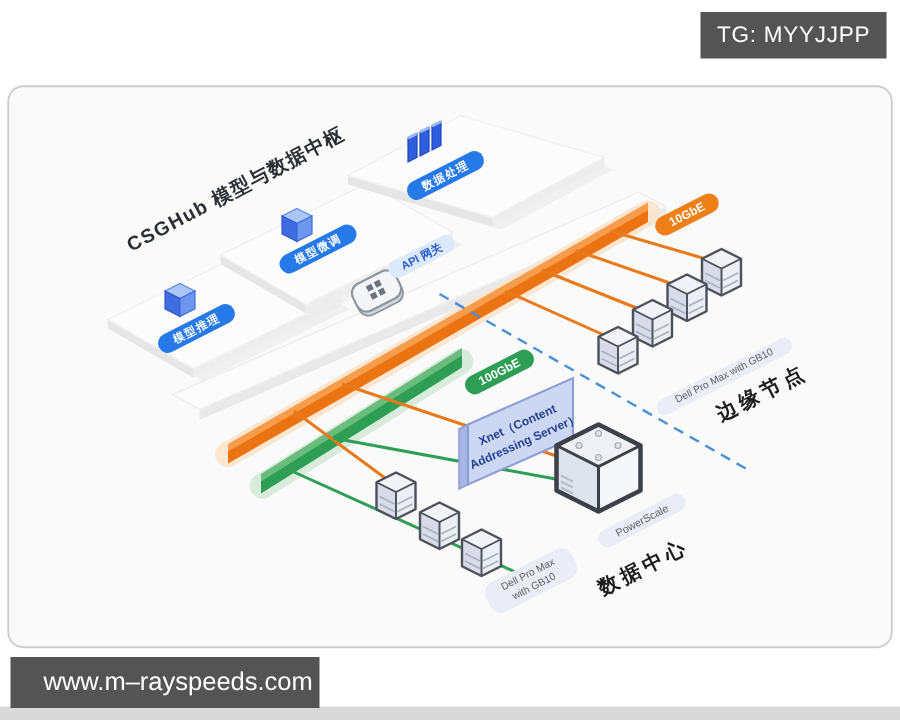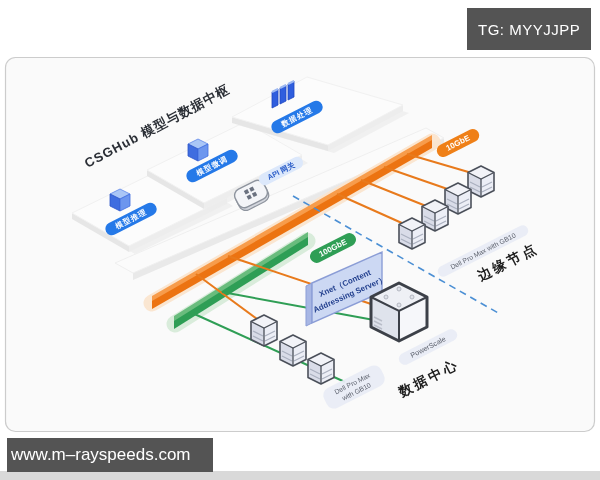--- a/index.html
+++ b/index.html
@@ -5,22 +5,22 @@
   html,body{margin:0;padding:0;}
   body{
     width:600px;height:480px;position:relative;background:#ffffff;overflow:hidden;
     font-family:"Liberation Sans", sans-serif;
   }
   .stage{position:absolute;left:0;top:0;width:600px;height:480px;}
   .badge{
     position:absolute;background:#545454;color:#ffffff;
     display:flex;align-items:center;box-sizing:border-box;
   }
-  .badge.tg{left:467px;top:8px;width:124px;height:42px;font-size:15px;padding-left:11px;letter-spacing:.5px;}
-  .badge.site{left:7px;top:438px;width:206px;height:34px;font-size:17px;padding-left:4px;}
+  .badge.tg{left:467px;top:8px;width:124px;height:31px;font-size:15px;padding-left:11px;letter-spacing:.5px;}
+  .badge.site{left:7px;top:438px;width:206px;height:34px;font-size:17px;padding-left:22px;}
   svg text{font-family:"Liberation Sans", sans-serif;}
 </style>
 </head>
 <body>
 
 <svg class="stage" viewBox="0 0 600 480">
 
   <rect x="0" y="471" width="600" height="9" fill="#d9d9d9"></rect>
   <rect x="5.5" y="57.5" width="589" height="374" rx="10" fill="#fafafa" stroke="#cccccc" stroke-width="1.2"></rect>
 

